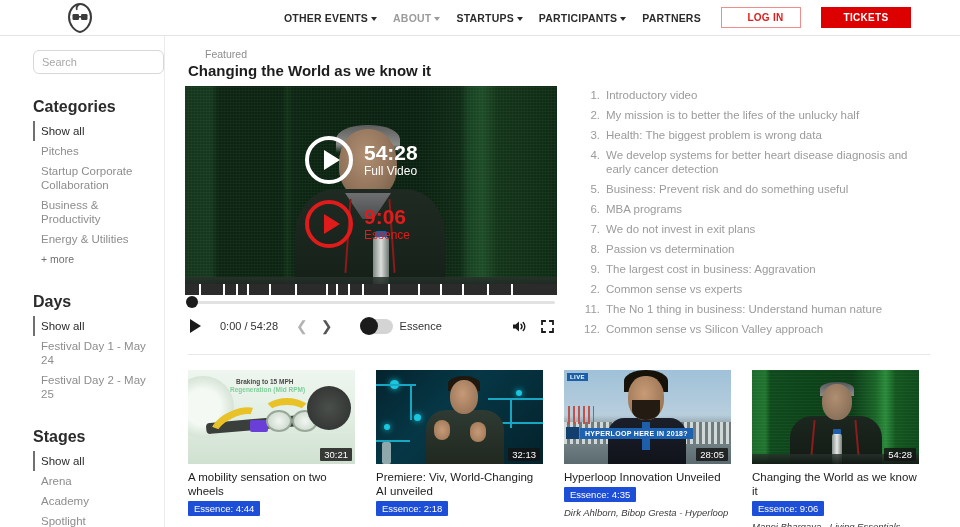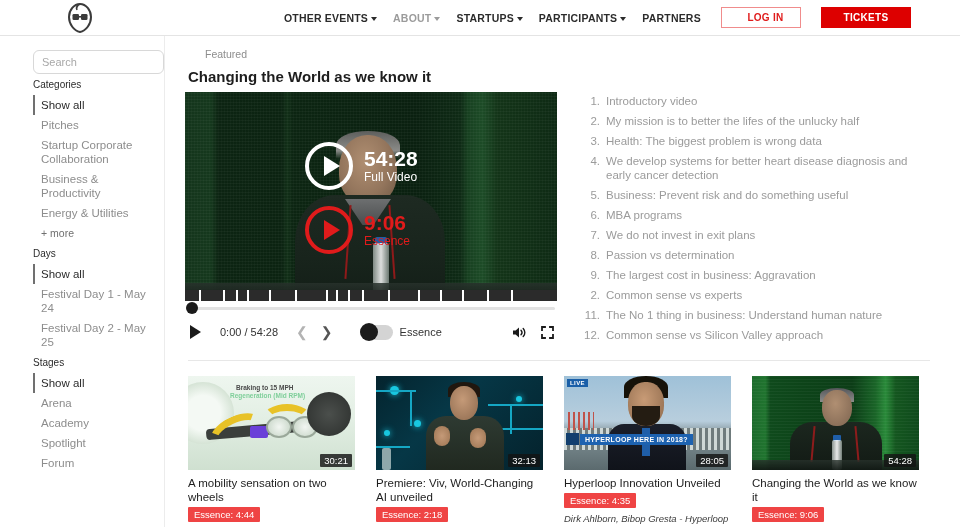--- a/index.html
+++ b/index.html
@@ -106,24 +106,24 @@
     border-radius: 6px;
     font-size: 11px;
     color: #999;
     padding: 0 8px;
     font-family: "Liberation Sans", sans-serif;
     outline: none;
     background: #fff;
   }
   .search-box::placeholder { color: #a8a8a8; }
   .side-group-title {
-    margin-top: 5px;
+    margin-top: 24px;
     margin-bottom: 5px;
-    font-size: 10px;
-    font-weight: normal;
+    font-size: 16px;
+    font-weight: bold;
     color: #2b2b2b;
   }
   .side-item {
     font-size: 11.5px;
     color: #8d8d8d;
     line-height: 14px;
     padding: 3px 0 3px 8px;
     cursor: pointer;
     max-width: 125px;
   }
@@ -135,21 +135,21 @@
   .side-item.more {
     font-size: 10.5px;
     color: #6f6f6f;
     padding-left: 8px;
   }
 
   
   .featured-label {
     font-size: 10.5px;
     color: #8d8d8d;
-    margin: 0 0 8px 3px;
+    margin: 0 0 2px 3px;
     padding-left: 17px;
   }
   .featured-title {
     font-size: 15px;
     font-weight: bold;
     color: #1d1d1d;
     margin: 0 0 7px 3px;
   }
   .player-row { display: flex; }
 
@@ -455,21 +455,21 @@
     background: #123f6e;
   }
   .card-title {
     font-size: 11.5px;
     color: #1d1d1d;
     line-height: 14px;
     margin-top: 6px;
   }
   .card-ess {
     display: inline-block;
-    background: #ef4444;
+    background: #1d4ed8;
     color: #fff;
     font-size: 9.5px;
     padding: 2px 6px;
     border-radius: 1px;
   }
   .card-sub {
     font-size: 9.5px;
     font-style: italic;
     color: #3b3b3b;
     margin-top: 5px;

